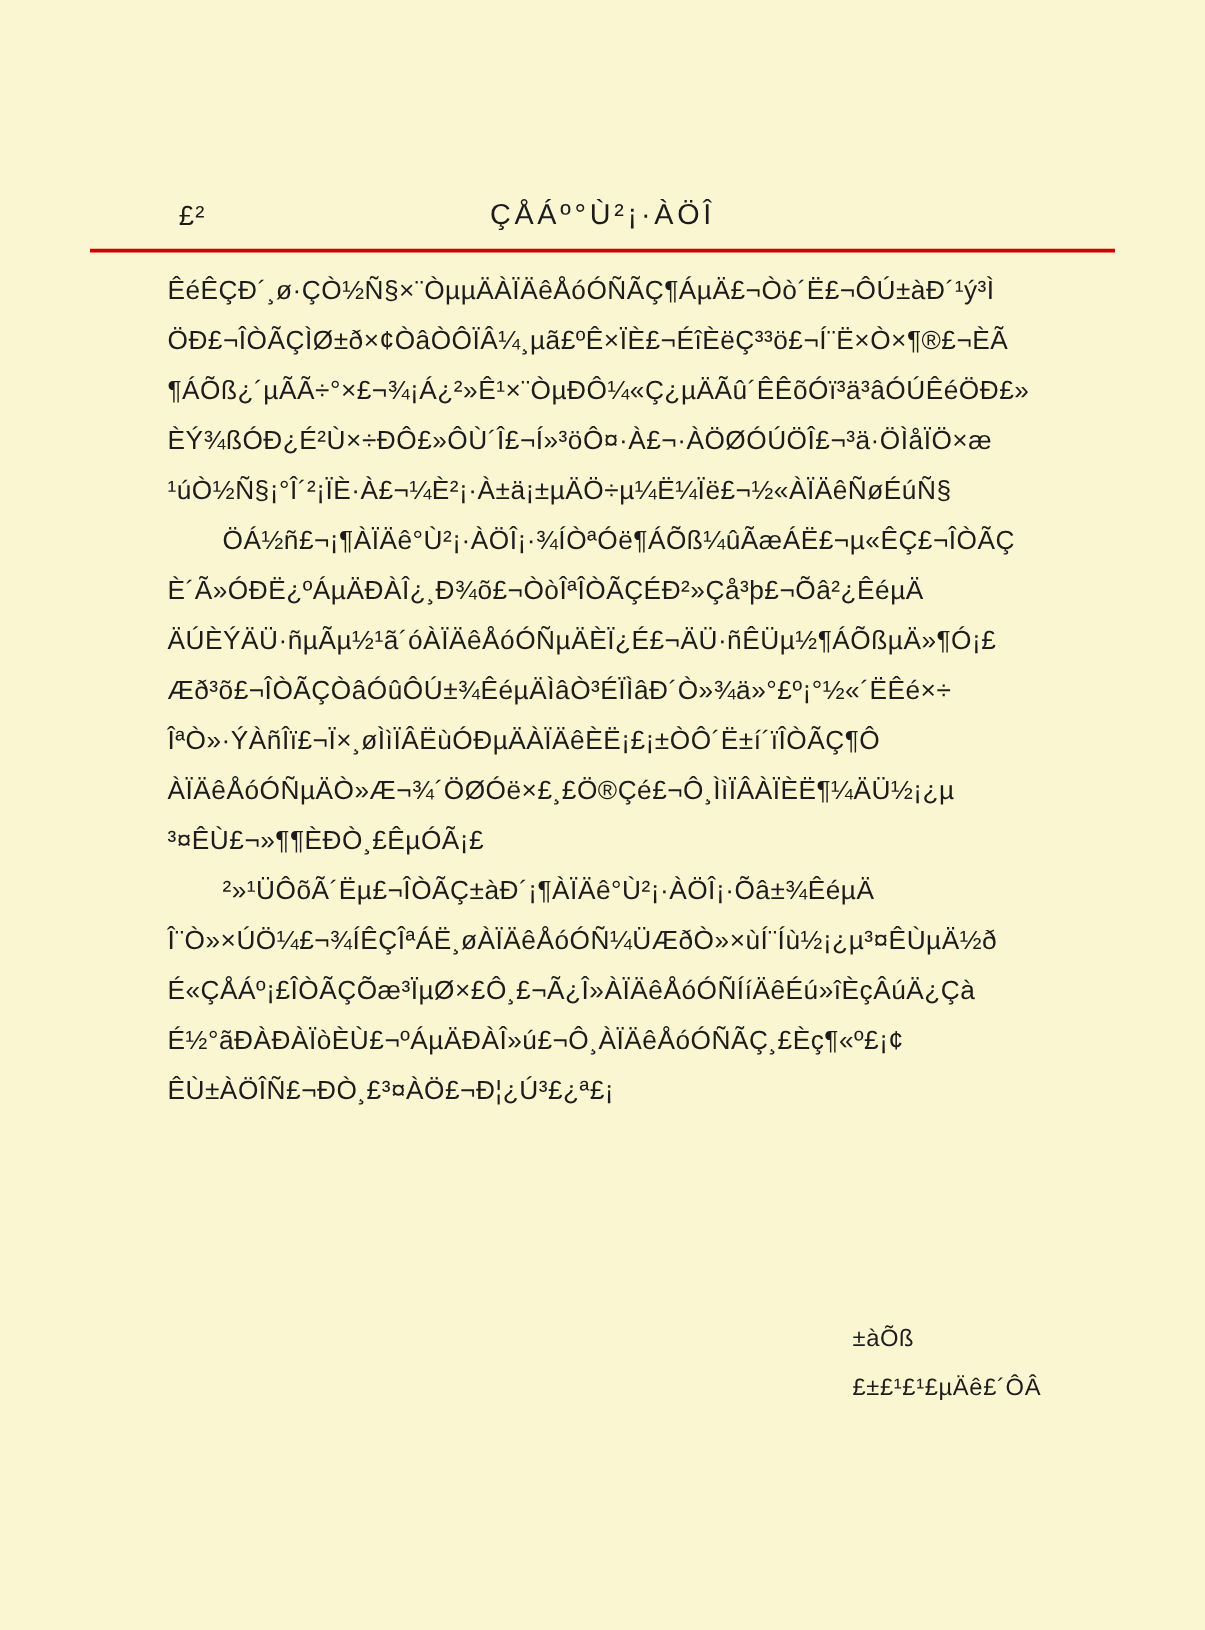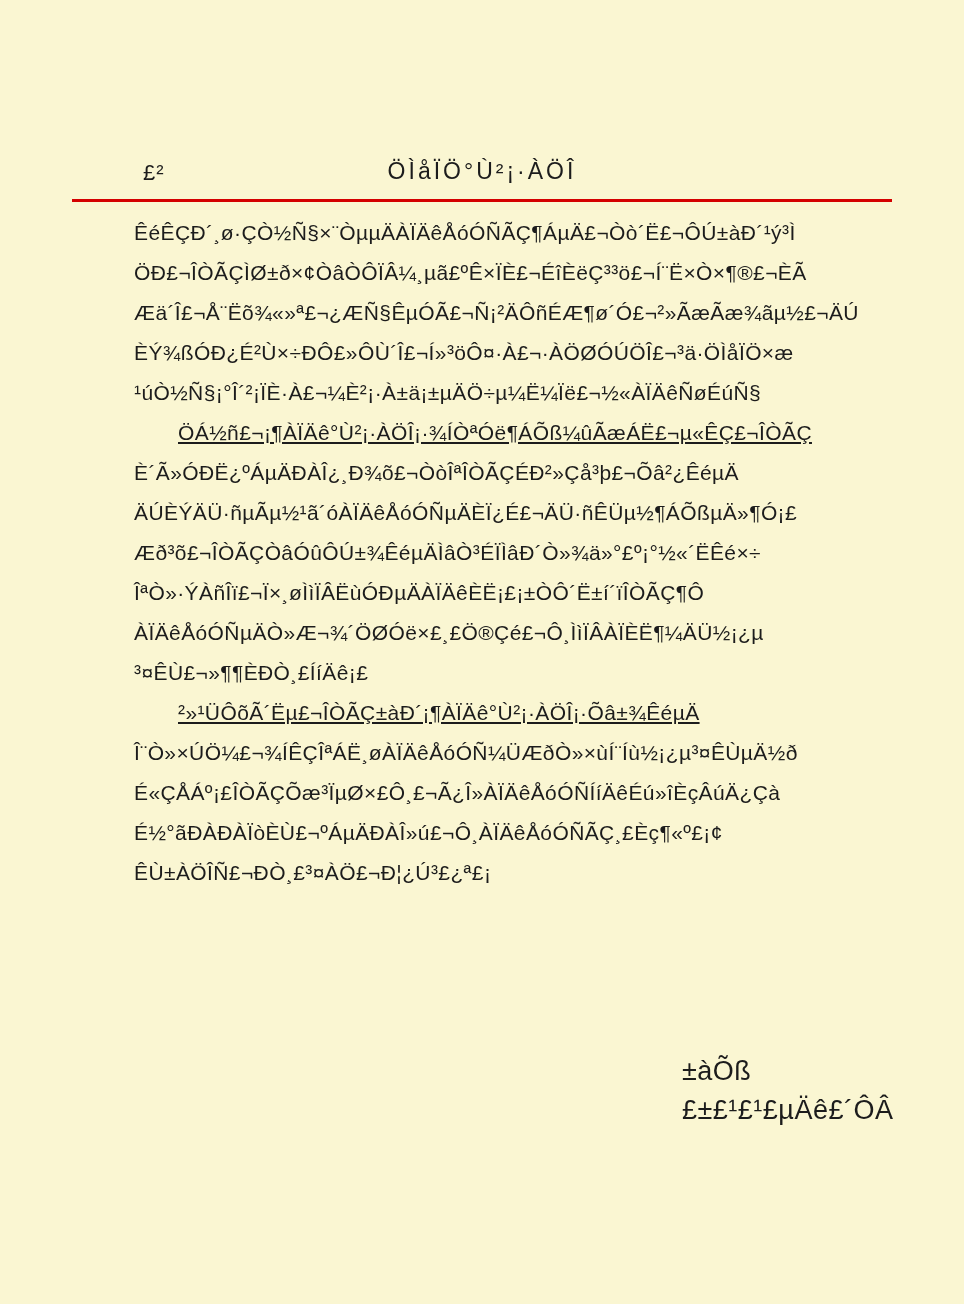--- a/index.html
+++ b/index.html
@@ -51,64 +51,63 @@
     font-size: 21px;
     letter-spacing: 0.4px;
   }
   .body-line {
     height: 40px;
     line-height: 40px;
     white-space: nowrap;
   }
   .indent-first .body-line:first-child {
     padding-left: 44px;
-    text-decoration: underline;
   }
   .signature {
     position: absolute;
     left: 682px;
     top: 1052px;
-    font-size: 27px;
+    font-size: 19px;
     letter-spacing: 0.5px;
   }
   .signature div {
     height: 39px;
     line-height: 39px;
     white-space: nowrap;
   }
 </style>
 </head>
 <body>
 
 <div class="page">
 
   <div class="page-number">£²</div>
 
-  <div class="doc-title">ÖÌåÏÖ°Ù²¡·ÀÖÎ</div>
+  <div class="doc-title">ÇÅÁº°Ù²¡·ÀÖÎ</div>
 
   <div class="header-rule"></div>
 
   <div class="body-text">
 
     <div class="paragraph">
       <div class="body-line">ÊéÊÇÐ´¸ø·ÇÒ½Ñ§×¨ÒµµÄÀÏÄêÅóÓÑÃÇ¶ÁµÄ£¬Òò´Ë£¬ÔÚ±àÐ´¹ý³Ì</div>
       <div class="body-line">ÖÐ£¬ÎÒÃÇÌØ±ð×¢ÒâÒÔÏÂ¼¸µã£ºÊ×ÏÈ£¬ÉîÈëÇ³³ö£¬Í¨Ë×Ò×¶®£¬ÈÃ</div>
-      <div class="body-line">Æä´Î£¬Å¨Ëõ¾«»ª£¬¿ÆÑ§ÊµÓÃ£¬Ñ¡²ÄÔñÉÆ¶ø´Ó£¬²»ÃæÃæ¾ãµ½£¬ÄÚ</div>
+      <div class="body-line">¶ÁÕß¿´µÃÃ÷°×£¬¾¡Á¿²»Ê¹×¨ÒµÐÔ¼«Ç¿µÄÃû´ÊÊõÓï³ä³âÓÚÊéÖÐ£»</div>
       <div class="body-line">ÈÝ¾ßÓÐ¿É²Ù×÷ÐÔ£»ÔÙ´Î£¬Í»³öÔ¤·À£¬·ÀÖØÓÚÖÎ£¬³ä·ÖÌåÏÖ×æ</div>
       <div class="body-line">¹úÒ½Ñ§¡°Î´²¡ÏÈ·À£¬¼È²¡·À±ä¡±µÄÖ÷µ¼Ë¼Ïë£¬½«ÀÏÄêÑøÉúÑ§</div>
     </div>
 
     <div class="paragraph indent-first">
       <div class="body-line">ÖÁ½ñ£¬¡¶ÀÏÄê°Ù²¡·ÀÖÎ¡·¾ÍÒªÓë¶ÁÕß¼ûÃæÁË£¬µ«ÊÇ£¬ÎÒÃÇ</div>
       <div class="body-line">È´Ã»ÓÐË¿ºÁµÄÐÀÎ¿¸Ð¾õ£¬ÒòÎªÎÒÃÇÉÐ²»Çå³þ£¬Õâ²¿ÊéµÄ</div>
       <div class="body-line">ÄÚÈÝÄÜ·ñµÃµ½¹ã´óÀÏÄêÅóÓÑµÄÈÏ¿É£¬ÄÜ·ñÊÜµ½¶ÁÕßµÄ»¶Ó­¡£</div>
       <div class="body-line">Æð³õ£¬ÎÒÃÇÒâÓûÔÚ±¾ÊéµÄÌâÒ³ÉÏÌâÐ´Ò»¾ä»°£º¡°½«´ËÊé×÷</div>
       <div class="body-line">ÎªÒ»·ÝÀñÎï£¬Ï×¸øÌìÏÂËùÓÐµÄÀÏÄêÈË¡£¡±ÒÔ´Ë±í´ïÎÒÃÇ¶Ô</div>
       <div class="body-line">ÀÏÄêÅóÓÑµÄÒ»Æ¬¾´ÖØÓë×£¸£Ö®Çé£¬Ô¸ÌìÏÂÀÏÈË¶¼ÄÜ½¡¿µ</div>
-      <div class="body-line">³¤ÊÙ£¬»¶¶ÈÐÒ¸£ÍíÄê¡£</div>
+      <div class="body-line">³¤ÊÙ£¬»¶¶ÈÐÒ¸£ÊµÓÃ¡£</div>
     </div>
 
     <div class="paragraph indent-first">
       <div class="body-line">²»¹ÜÔõÃ´Ëµ£¬ÎÒÃÇ±àÐ´¡¶ÀÏÄê°Ù²¡·ÀÖÎ¡·Õâ±¾ÊéµÄ</div>
       <div class="body-line">Î¨Ò»×ÚÖ¼£¬¾ÍÊÇÎªÁË¸øÀÏÄêÅóÓÑ¼ÜÆðÒ»×ùÍ¨Íù½¡¿µ³¤ÊÙµÄ½ð</div>
       <div class="body-line">É«ÇÅÁº¡£ÎÒÃÇÕæ³ÏµØ×£Ô¸£¬Ã¿Î»ÀÏÄêÅóÓÑÍíÄêÉú»îÈçÂúÄ¿Çà</div>
       <div class="body-line">É½°ãÐÀÐÀÏòÈÙ£¬ºÁµÄÐÀÎ»ú£¬Ô¸ÀÏÄêÅóÓÑÃÇ¸£Èç¶«º£¡¢</div>
       <div class="body-line">ÊÙ±ÀÖÎÑ£¬ÐÒ¸£³¤ÀÖ£¬Ð¦¿Ú³£¿ª£¡</div>
     </div>
 

